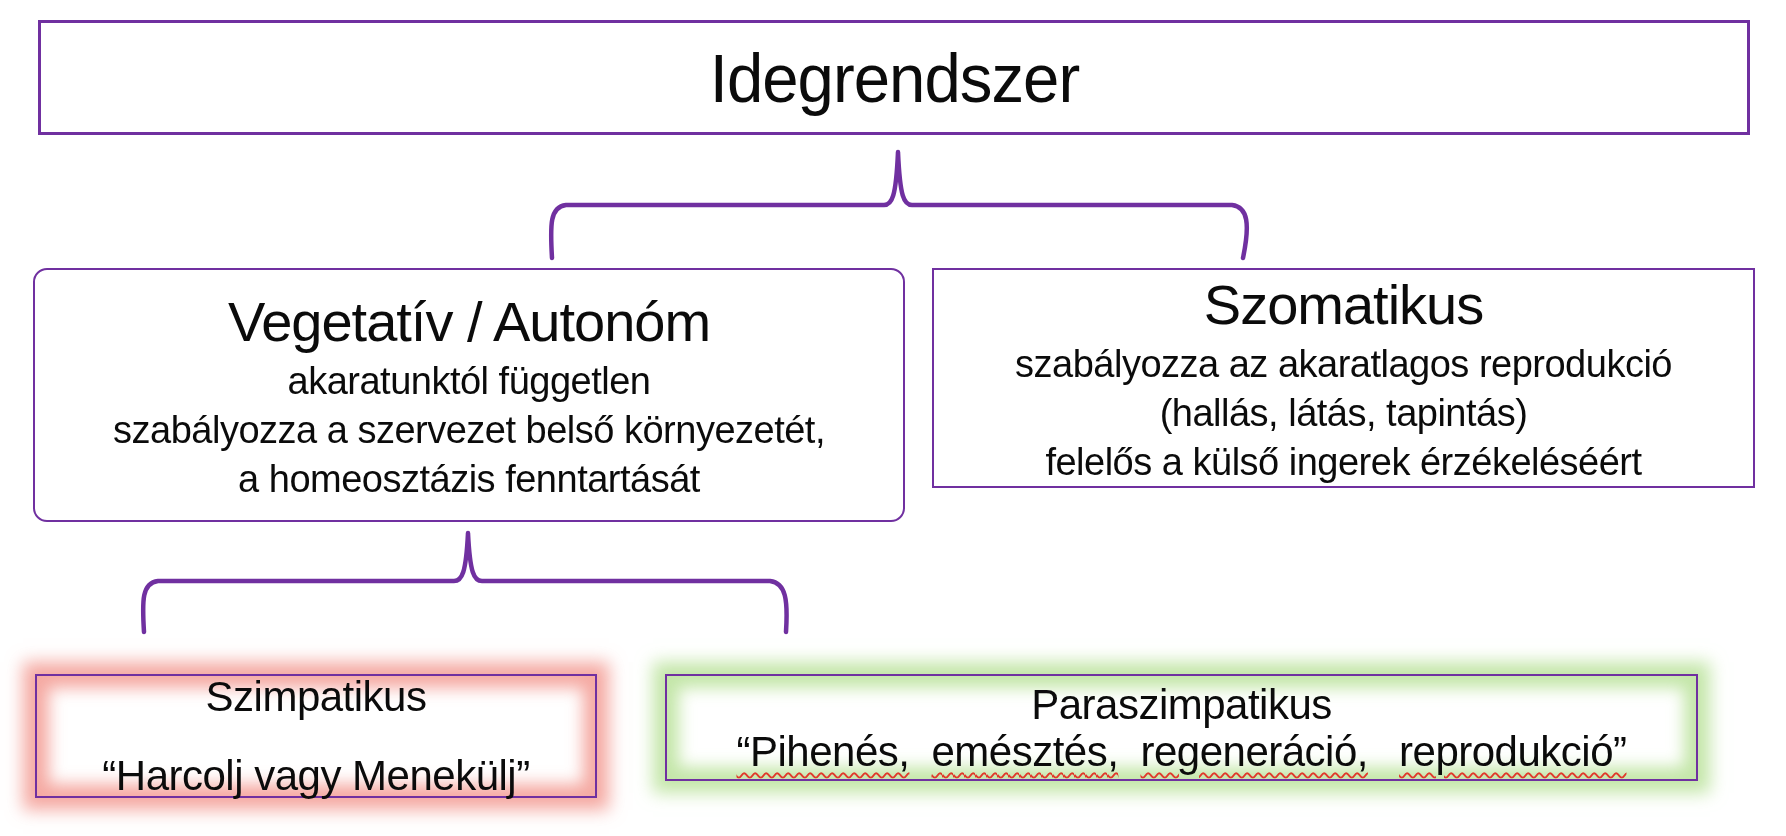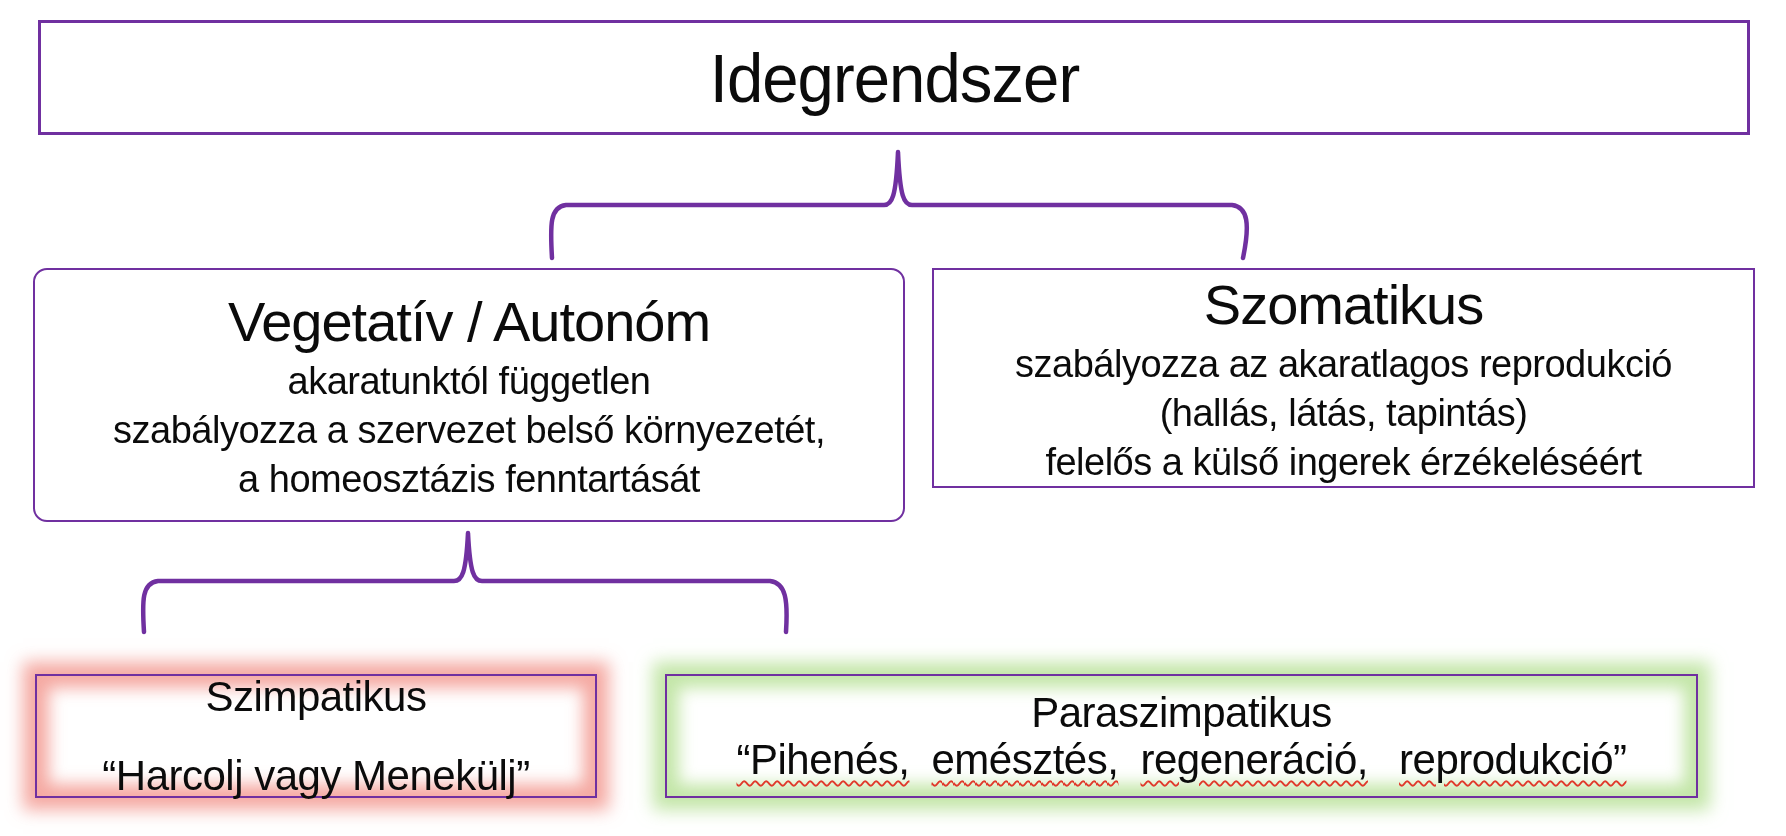--- a/index.html
+++ b/index.html
@@ -36,21 +36,21 @@
   .node-line{
     font-size:38px;font-weight:400;line-height:49px;letter-spacing:-.5px;
   }
   .red-box{
     left:35px;top:674px;width:562px;height:124px;
     border-width:2px;
     box-shadow:0 0 16px 12px var(--glow-red-t), inset 0 0 16px 12px var(--glow-red-t);
     gap:32px;
   }
   .green-box{
-    left:665px;top:674px;width:1033px;height:124px;
+    left:665px;top:674px;width:1033px;height:107px;
     border-width:2px;
     box-shadow:0 0 16px 12px var(--glow-green-t), inset 0 0 16px 12px var(--glow-green-t);
   }
   .small-title{font-size:42px;font-weight:500;line-height:47px;letter-spacing:-.5px;}
   .quote-line{font-size:42px;font-weight:400;line-height:47px;letter-spacing:-.5px;white-space:nowrap;}
   .squiggle{
     text-decoration-line:underline;
     text-decoration-style:wavy;
     text-decoration-color:var(--squiggle,#E0392B);
     text-decoration-thickness:2px;

